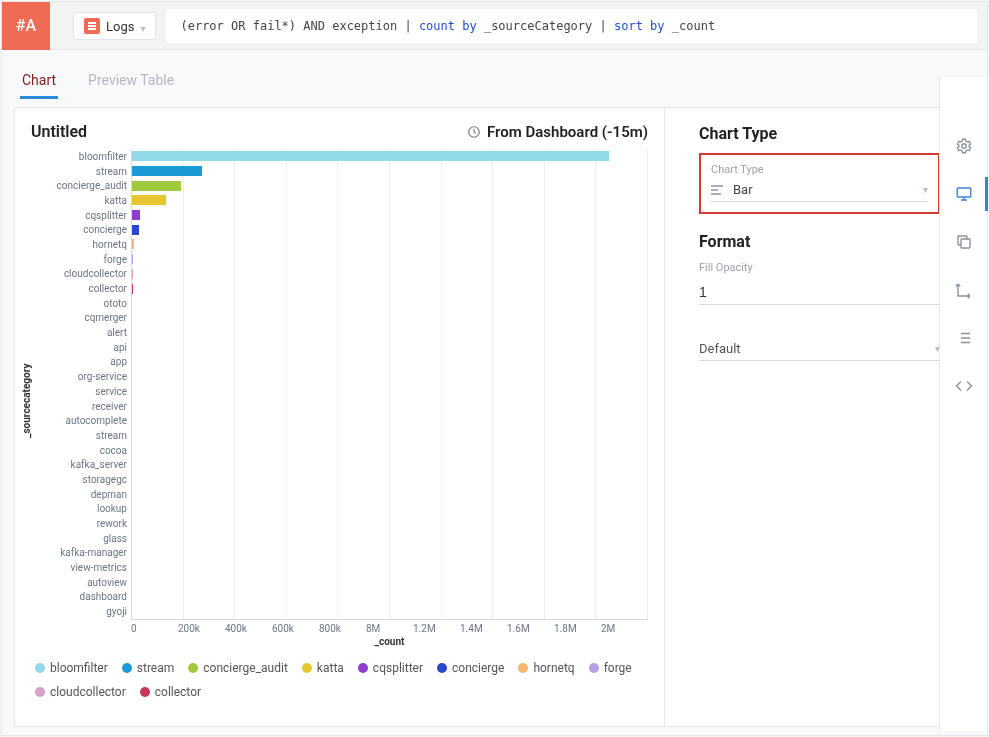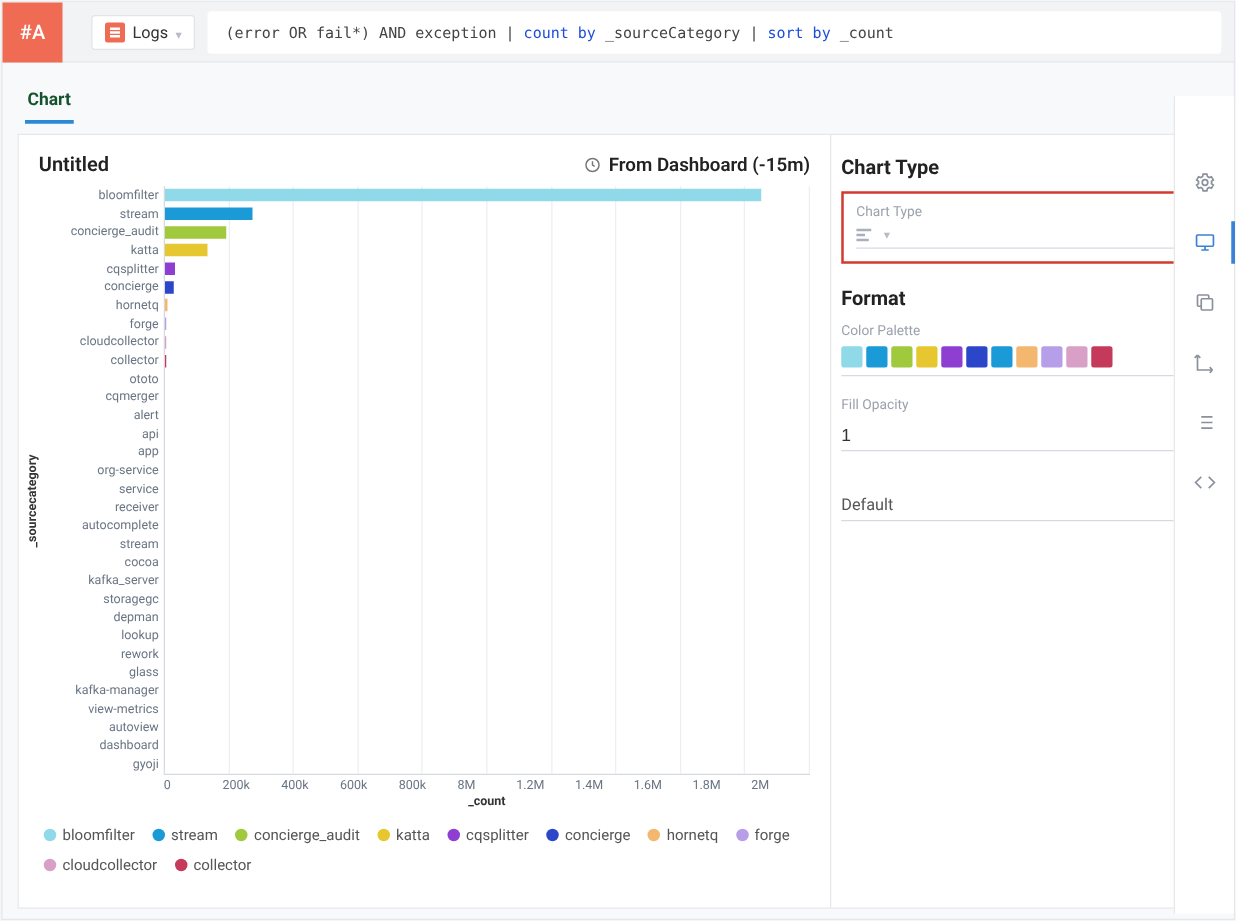--- a/index.html
+++ b/index.html
@@ -8,21 +8,21 @@
 .topbar{display:flex;align-items:center;height:48px;background:#f2f3f5;border-bottom:1px solid #e6e7ea}
 .badge-a{width:48px;height:48px;background:#ef6b53;color:#fff;display:flex;align-items:center;justify-content:center;font-weight:500;font-size:16px}
 .logs-chip{display:flex;align-items:flex-end;gap:6px;background:#fff;border:1px solid #e2e4e8;border-radius:3px;padding:5px 10px;margin-left:23px;cursor:pointer}
 .logs-icon{width:16px;height:16px;background:#ef6b53;border-radius:2px;display:flex;align-items:center;justify-content:center}
 .logs-icon svg{width:10px;height:10px}
 .chev{color:#b6bcc5;font-size:10px}
 .query-bar{flex:1;background:#fff;margin:0 10px;padding:10px 14px;border-radius:3px;font-family:ui-monospace,Menlo,Consolas,monospace;font-size:12px;color:#444}
 .kw{color:#1d4ed8}
 .tabs{display:flex;gap:28px;padding:0 18px;margin-top:14px}
 .tab{padding:8px 2px;color:#b5bac2;cursor:pointer;font-size:14px}
-.tab.active{color:#14532d;border-bottom:3px solid #278bd6;font-weight:700}
+.tab.active{color:#7f1d1d;border-bottom:3px solid #278bd6;font-weight:400}
 .main{display:flex;background:#fff;border:1px solid #e6e7ea;margin:8px 12px 12px 12px;height:620px}
 .chart-pane{flex:1;padding:14px 16px;position:relative;overflow:hidden}
 .chart-header{display:flex;justify-content:space-between;align-items:center;margin-bottom:8px}
 .chart-title{font-weight:600;font-size:16px;color:#222}
 .time-label{display:flex;align-items:center;gap:6px;font-weight:600;font-size:15px;color:#222}
 .bars-wrap{display:flex;height:470px}
 .ylabels{display:flex;flex-direction:column;width:100px}
 .ylabels div{flex:1;display:flex;align-items:center;justify-content:flex-end;font-size:10px;color:#6a7584;padding-right:4px;height:14.2px;white-space:nowrap}
 .axis-title-y{position:absolute;left:6px;top:330px;transform:rotate(-90deg);transform-origin:left top;font-size:10px;font-weight:700;color:#333}
 .plot{flex:1;position:relative;border-left:1px solid #d6dae0}
@@ -30,21 +30,21 @@
 .gridlines div{flex:1;border-right:1px solid #eceef1}
 .bars{position:absolute;inset:0;display:flex;flex-direction:column}
 .bar-row{flex:1;display:flex;align-items:center;padding:1px 0}
 .bar{height:10px}
 .xaxis{display:flex;margin-left:100px;border-top:1px solid #d6dae0}
 .xaxis div{flex:1;font-size:10px;color:#6a7584;text-align:left;padding-top:3px}
 .xtitle{text-align:center;font-size:10px;font-weight:700;margin-left:100px;margin-top:2px}
 .legend{display:flex;flex-wrap:wrap;gap:10px 14px;margin-top:14px;margin-left:4px}
 .leg-item{display:flex;align-items:center;gap:5px;font-size:12px;color:#555}
 .leg-dot{width:10px;height:10px;border-radius:50%}
-.side{width:310px;border-left:1px solid #e6e7ea;padding:16px 8px}
+.side{width:310px;border-left:1px solid #e6e7ea;padding:16px 34px}
 .side h3{font-size:16px;font-weight:700;color:#222;margin-bottom:10px}
 .field-label{font-size:11px;color:#9ba2ad;margin-bottom:6px}
 .ctype-row{border:2px solid #d33a2f;padding:8px 10px 10px 10px;margin-bottom:18px}
 .ctype-sel{display:flex;align-items:center;gap:8px;border-bottom:1px solid #d6dae0;padding-bottom:4px;cursor:pointer}
 .palette{display:flex;gap:3px;align-items:center;border-bottom:1px solid #d6dae0;padding-bottom:6px}
 .sw{width:17px;height:17px;border-radius:2px}
 .text-in{border:none;border-bottom:1px solid #d6dae0;width:100%;padding:4px 0;font-size:14px;color:#333;margin-bottom:16px;outline:none}
 .sel-row{display:flex;justify-content:space-between;align-items:center;border-bottom:1px solid #d6dae0;padding:4px 0;cursor:pointer;color:#555}
 .rail{position:absolute;right:0;top:75px;bottom:4px;width:48px;background:#fff;border-left:1px solid #e6e7ea;display:flex;flex-direction:column;align-items:center;gap:22px;padding-top:56px}
 .rail-btn{width:26px;height:26px;display:flex;align-items:center;justify-content:center;color:#8a919c;cursor:pointer;position:relative}
@@ -71,20 +71,21 @@
       <span>Logs</span>
       <span class="chev">▾</span>
     </div>
     <div class="query-bar">
       <span>(error OR fail*) AND exception | </span><span class="kw">count by</span><span> _sourceCategory | </span><span class="kw">sort by</span><span> _count</span>
     </div>
   </div>
 
   <div class="tabs">
     <div class="tab active">Chart</div>
+    <div class="tab">Preview Table</div>
   </div>
 
   <div class="main">
     <div class="chart-pane">
       <div class="chart-header">
         <div class="chart-title">Untitled</div>
         <div class="time-label">
           <svg width="14" height="14" viewBox="0 0 24 24" fill="none" stroke="#777" stroke-width="2">
               <circle cx="12" cy="12" r="9"></circle>
               <path d="M12 7v5l3 2"></path>
@@ -305,43 +306,27 @@
     <div class="side">
       <h3>Chart Type</h3>
       <div class="ctype-row">
         <div class="field-label">Chart Type</div>
         <div class="ctype-sel">
           <svg width="14" height="12" viewBox="0 0 14 12">
               <rect x="0" y="1" width="12" height="2" fill="#a8b0bb"></rect>
               <rect x="0" y="5" width="7" height="2" fill="#a8b0bb"></rect>
               <rect x="0" y="9" width="10" height="2" fill="#a8b0bb"></rect>
             </svg>
+          <span style="flex:1;color:#444">Bar</span>
           <span class="chev">▾</span>
         </div>
       </div>
 
       <h3>Format</h3>
       <div class="fmt-section">
-        <div class="fmt-block">
-          <div class="field-label">Color Palette</div>
-          <div class="palette" id="palette">
-            <span class="sw" style="background: rgb(143, 217, 232);"></span>
-              <span class="sw" style="background: rgb(26, 155, 215);"></span>
-              <span class="sw" style="background: rgb(161, 201, 62);"></span>
-              <span class="sw" style="background: rgb(231, 199, 47);"></span>
-              <span class="sw" style="background: rgb(142, 63, 209);"></span>
-              <span class="sw" style="background: rgb(44, 70, 201);"></span>
-              <span class="sw" style="background: rgb(26, 155, 215);"></span>
-              <span class="sw" style="background: rgb(243, 183, 111);"></span>
-              <span class="sw" style="background: rgb(183, 158, 232);"></span>
-              <span class="sw" style="background: rgb(217, 160, 199);"></span>
-              <span class="sw" style="background: rgb(197, 58, 90);"></span>
-              <span class="chev" style="margin-left:auto">▾</span>
-          </div>
-        </div>
         <div class="fmt-block">
           <div class="field-label">Fill Opacity</div>
           <input class="text-in" value="1" style="">
         </div>
         <div class="fmt-block">
           <div class="sel-row">
             <span>Default</span>
             <span class="chev">▾</span>
           </div>
         </div>

